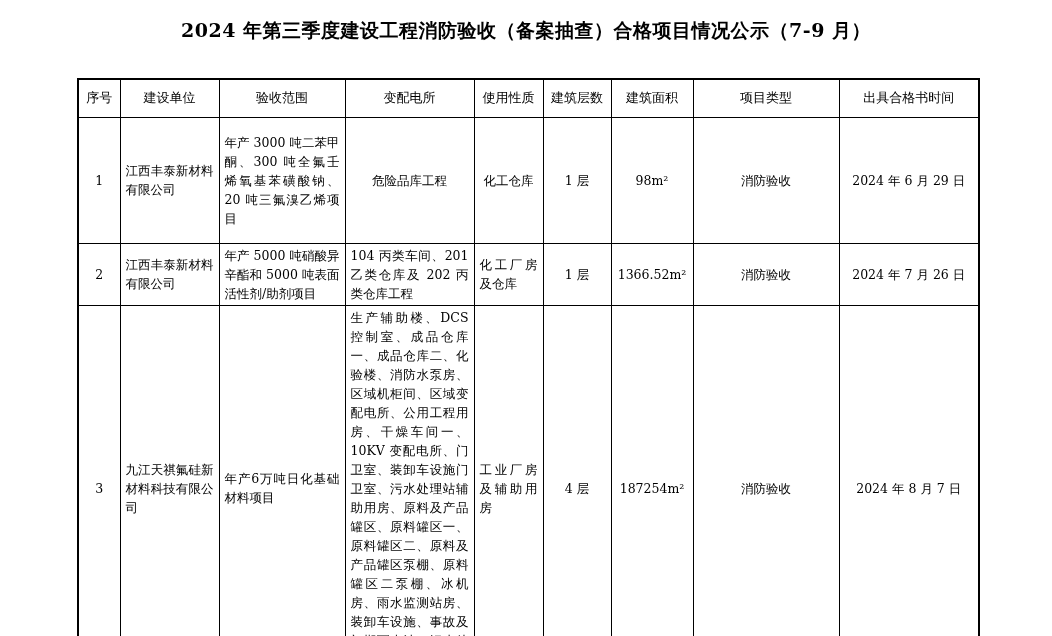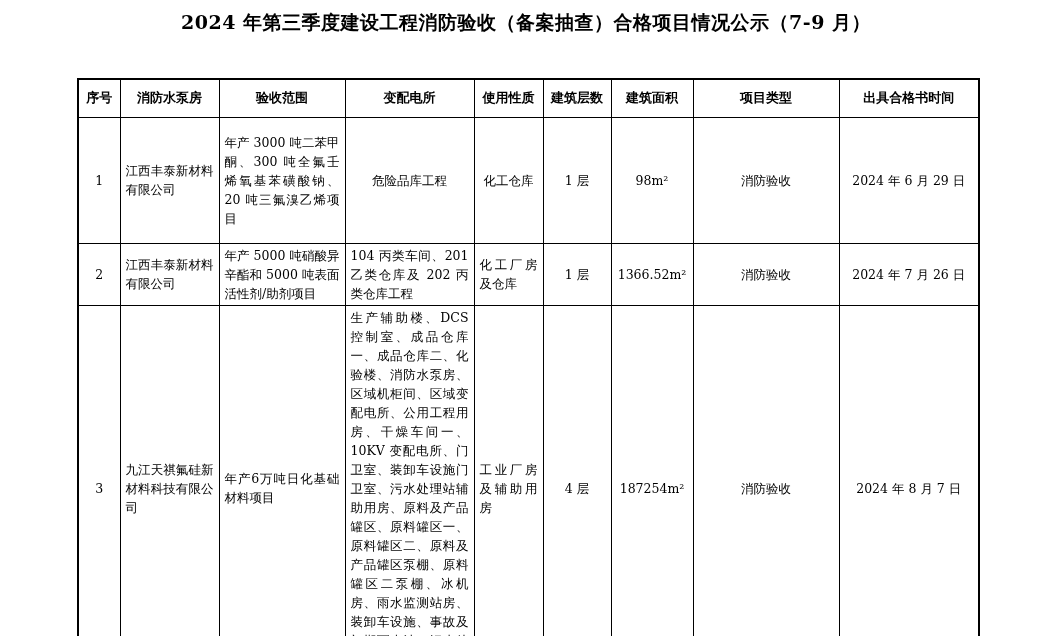--- a/index.html
+++ b/index.html
@@ -7,21 +7,21 @@
     position:relative;
     width:1052px;
     height:636px;
     background:#ffffff;
     color:#000000;
     font-family:"DejaVu Serif","Liberation Serif",serif;
     overflow:hidden;
   }
   .title{
     position:absolute;
-    top:10px;
+    top:18px;
     left:0;
     width:100%;
     margin:0;
     text-align:center;
     font-size:19px;
     font-weight:bold;
     letter-spacing:0.5px;
   }
   table.notice{
     position:absolute;
@@ -33,21 +33,21 @@
     border:2px solid #000000;
   }
   table.notice th, table.notice td{
     border:1px solid #000000;
     padding:2px 5px;
     vertical-align:middle;
     overflow:hidden;
   }
   table.notice th{
     font-size:13px;
-    font-weight:bold;
+    font-weight:normal;
     text-align:center;
     padding:2px 1px;
   }
   table.notice td{
     font-size:12.5px;
     line-height:19px;
   }
   tr.header-row{height:38px;}
   tr.row-1{height:126px;}
   tr.row-2{height:57px;}
@@ -73,21 +73,21 @@
       <col style="width:129px">
       <col style="width:69px">
       <col style="width:68px">
       <col style="width:82px">
       <col style="width:146px">
       <col style="width:140px">
     </colgroup>
     <thead>
       <tr class="header-row">
         <th>序号</th>
-        <th>消防水泵房</th>
+        <th>建设单位</th>
         <th>验收范围</th>
         <th>变配电所</th>
         <th>使用性质</th>
         <th>建筑层数</th>
         <th>建筑面积</th>
         <th>项目类型</th>
         <th>出具合格书时间</th>
       </tr>
     </thead>
     <tbody>

